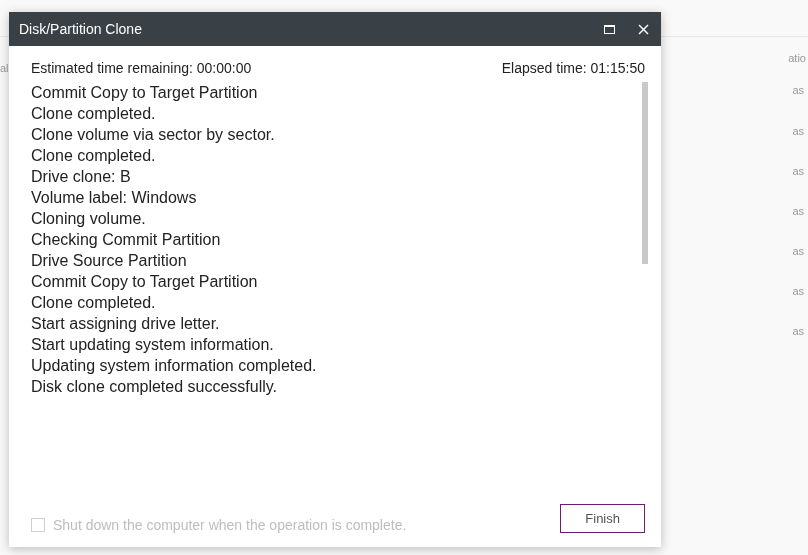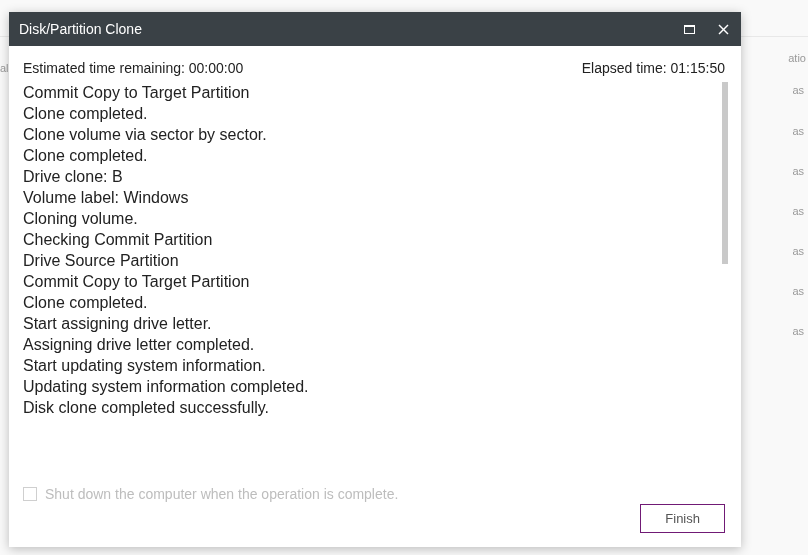--- a/index.html
+++ b/index.html
@@ -3,39 +3,39 @@
   <meta charset="utf-8">
   <style>
     * { box-sizing: border-box; margin: 0; padding: 0; }
     html, body { width: 808px; height: 555px; font-family: "Segoe UI", Arial, sans-serif; background: #f5f5f5; overflow: hidden; }
     .backdrop { position: absolute; inset: 0; background: #f9f9f9; }
     .bg-line { position: absolute; background: #e8e8e8; }
     .bg-txt { position: absolute; font-size: 11px; color: #999; }
     .dialog {
       position: absolute;
       left: 9px; top: 12px;
-      width: 732px; height: 535px;
+      width: 652px; height: 535px;
       background: #ffffff;
       box-shadow: 0 2px 10px rgba(0,0,0,0.25);
       display: flex; flex-direction: column;
     }
     .titlebar {
       height: 34px;
       background: #3a4146;
       color: #ffffff;
       display: flex; align-items: center;
       padding: 0 10px;
       font-size: 14px;
       font-weight: 400;
     }
     .titlebar-title { flex: 1; }
     .titlebar-controls { display: flex; gap: 18px; align-items: center; }
     .ctrl-btn { width: 16px; height: 16px; display: flex; align-items: center; justify-content: center; cursor: pointer; }
     .ctrl-btn svg { display: block; }
-    .body { flex: 1; padding: 14px 16px 14px 14px; display: flex; flex-direction: column; position: relative; }
+    .body { flex: 1; padding: 14px 16px 14px 14px; display: flex; flex-direction: column; position: relative; margin-left: 8px; }
     .times-row { display: flex; justify-content: space-between; font-size: 14px; color: #222; margin-bottom: 6px; }
     .progress {
       height: 20px;
       margin: 4px 0 8px 0;
       position: relative;
     }
     .progress-fill {
       position: absolute; inset: 0;
       background: #3eb1a6;
       width: 100%;
@@ -56,21 +56,21 @@
     }
     .log-scroll-thumb {
       position: absolute;
       right: -3px;
       top: 0;
       width: 6px;
       height: 182px;
       background: #c9c9c9;
       border-radius: 0;
     }
-    .footer-row { display: flex; align-items: flex-start; justify-content: space-between; margin-top: 6px; gap: 4px; }
+    .footer-row { display: flex; align-items: flex-end; justify-content: space-between; margin-top: 6px; gap: 4px; }
     .shutdown-opt { display: flex; align-items: center; gap: 8px; color: #bdbdbd; font-size: 14px; }
     .shutdown-box { width: 14px; height: 14px; border: 1px solid #cfcfcf; background: #fff; }
     .finish-btn {
       border: 1px solid #701a75;
       background: #ffffff;
       color: #555;
       font-size: 13px;
       padding: 6px 24px;
       cursor: pointer;
       margin-top: 18px;
@@ -133,21 +133,20 @@
           <div>Clone volume via sector by sector.</div>
           <div>Clone completed.</div>
           <div>Drive clone: B</div>
           <div>Volume label: Windows</div>
           <div>Cloning volume.</div>
           <div>Checking Commit Partition</div>
           <div>Drive Source Partition</div>
           <div>Commit Copy to Target Partition</div>
           <div>Clone completed.</div>
           <div>Start assigning drive letter.</div>
-          <div>Assigning drive letter completed.</div>
           <div>Start updating system information.</div>
           <div>Updating system information completed.</div>
           <div>Disk clone completed successfully.</div>
         </div>
       <div class="log-scroll-thumb"></div>
     </div>
 
     <div class="footer-row">
       <label class="shutdown-opt">
         <span class="shutdown-box"></span>

